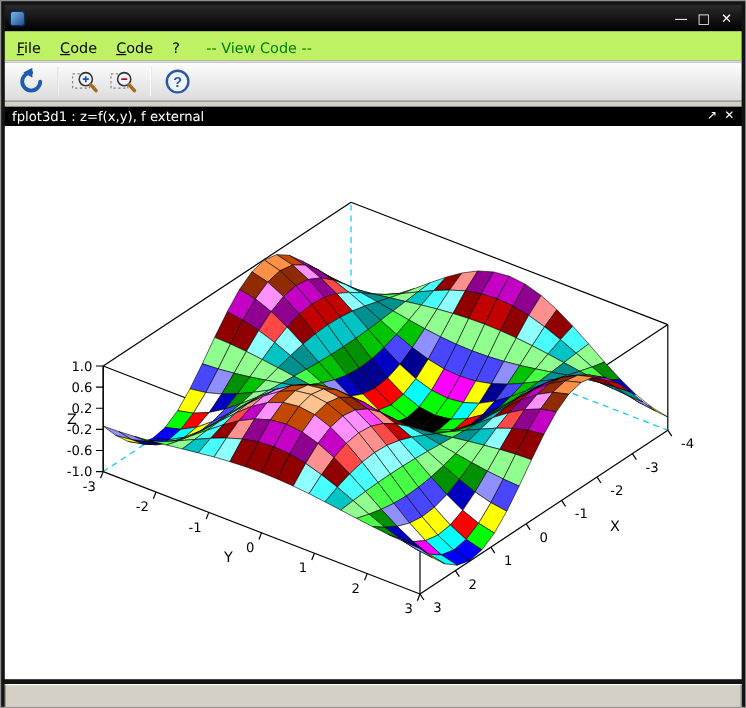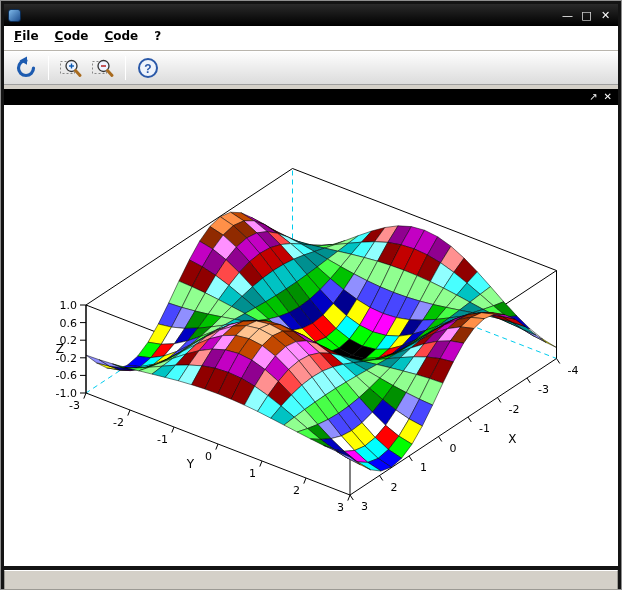--- a/index.html
+++ b/index.html
@@ -22,22 +22,22 @@
     background:linear-gradient(135deg,#7db7e8,#1d4e8f);
     border:1px solid #0c2d55;
   }
   .tb-spacer{flex:1;}
   .winbtn{
     width:17px;height:15px;color:#fff;font-size:11px;line-height:15px;
     text-align:center;margin-left:2px;cursor:default;
   }
   
   .menubar{
-    height:25px;background:#ffffff;border-bottom:1px solid #b9b5ad;
-    display:flex;align-items:flex-start;font-size:12px;color:#000;padding:0 2px;font-weight:bold;
+    height:25px;background:#bef264;border-bottom:1px solid #b9b5ad;
+    display:flex;align-items:flex-end;font-size:12px;color:#000;padding:0 2px;
   }
   .menu-item{padding:3px 8px;cursor:default;}
   .menu-item.accel::first-letter{text-decoration:underline;}
   .menu-item.view-code{color:#008000;margin-left:6px;}
   
   .toolbar{
     height:34px;background:linear-gradient(#fdfdfd,#dcdcdc);
     border-bottom:1px solid #9e9e9e;border-top:1px solid #fff;
     display:flex;align-items:center;padding:0 6px;
   }
@@ -76,20 +76,21 @@
     <span class="winbtn">—</span>
     <span class="winbtn">□</span>
     <span class="winbtn">✕</span>
   </div>
 
   <div class="menubar">
     <span class="menu-item accel">File</span>
     <span class="menu-item accel">Code</span>
     <span class="menu-item accel">Code</span>
     <span class="menu-item">?</span>
+    <span class="menu-item view-code" style="color: rgb(0, 128, 0);">-- View Code --</span>
   </div>
 
   <div class="toolbar">
     <button class="tool">
       <svg width="24" height="24" viewBox="0 0 24 24">
         <path d="M19.5 12a7.5 7.5 0 1 1-7.5-7.5" fill="none" stroke="#1d5bb0" stroke-width="3.2" stroke-linecap="round"></path>
         <polygon points="13,0.5 5.5,4.5 13,8.8" fill="#1d5bb0"></polygon>
       </svg>
     </button>
     <span class="tsep"></span>
@@ -115,20 +116,21 @@
       <svg width="24" height="24" viewBox="0 0 24 24">
         <circle cx="12" cy="12" r="9" fill="#eef3fc" stroke="#2a58a8" stroke-width="2"></circle>
         <text x="12" y="16.5" text-anchor="middle" font-size="12" font-weight="bold" fill="#2a58a8">?</text>
       </svg>
     </button>
   </div>
 
   <div class="gapstrip"></div>
 
   <div class="dockbar">
+    <span class="dock-title">fplot3d1 : z=f(x,y), f external</span>
     <span class="dock-icons">
       <span>↗</span>
       <span>✕</span>
     </span>
   </div>
 
   <div class="canvas">
     <svg id="plot" width="614" height="461">
         <line x1="288.5" y1="151.5" x2="288.5" y2="63.5" stroke="#00ccee" stroke-width="1" stroke-dasharray="5 4"></line>
         <line x1="288.5" y1="151.5" x2="82" y2="288" stroke="#00ccee" stroke-width="1" stroke-dasharray="5 4"></line>

